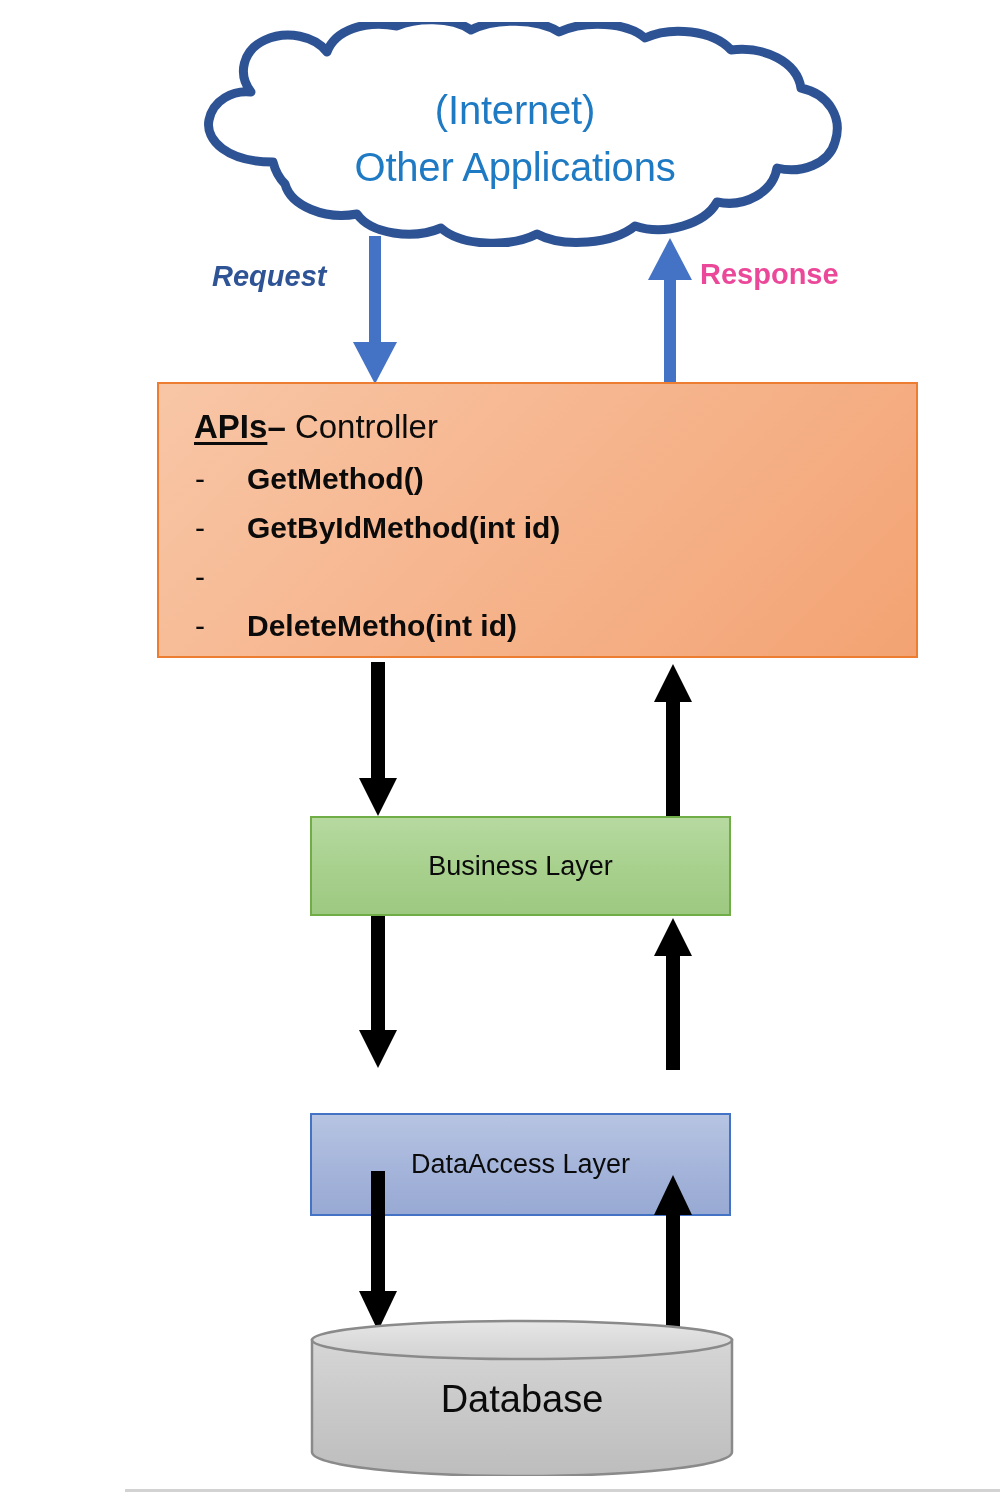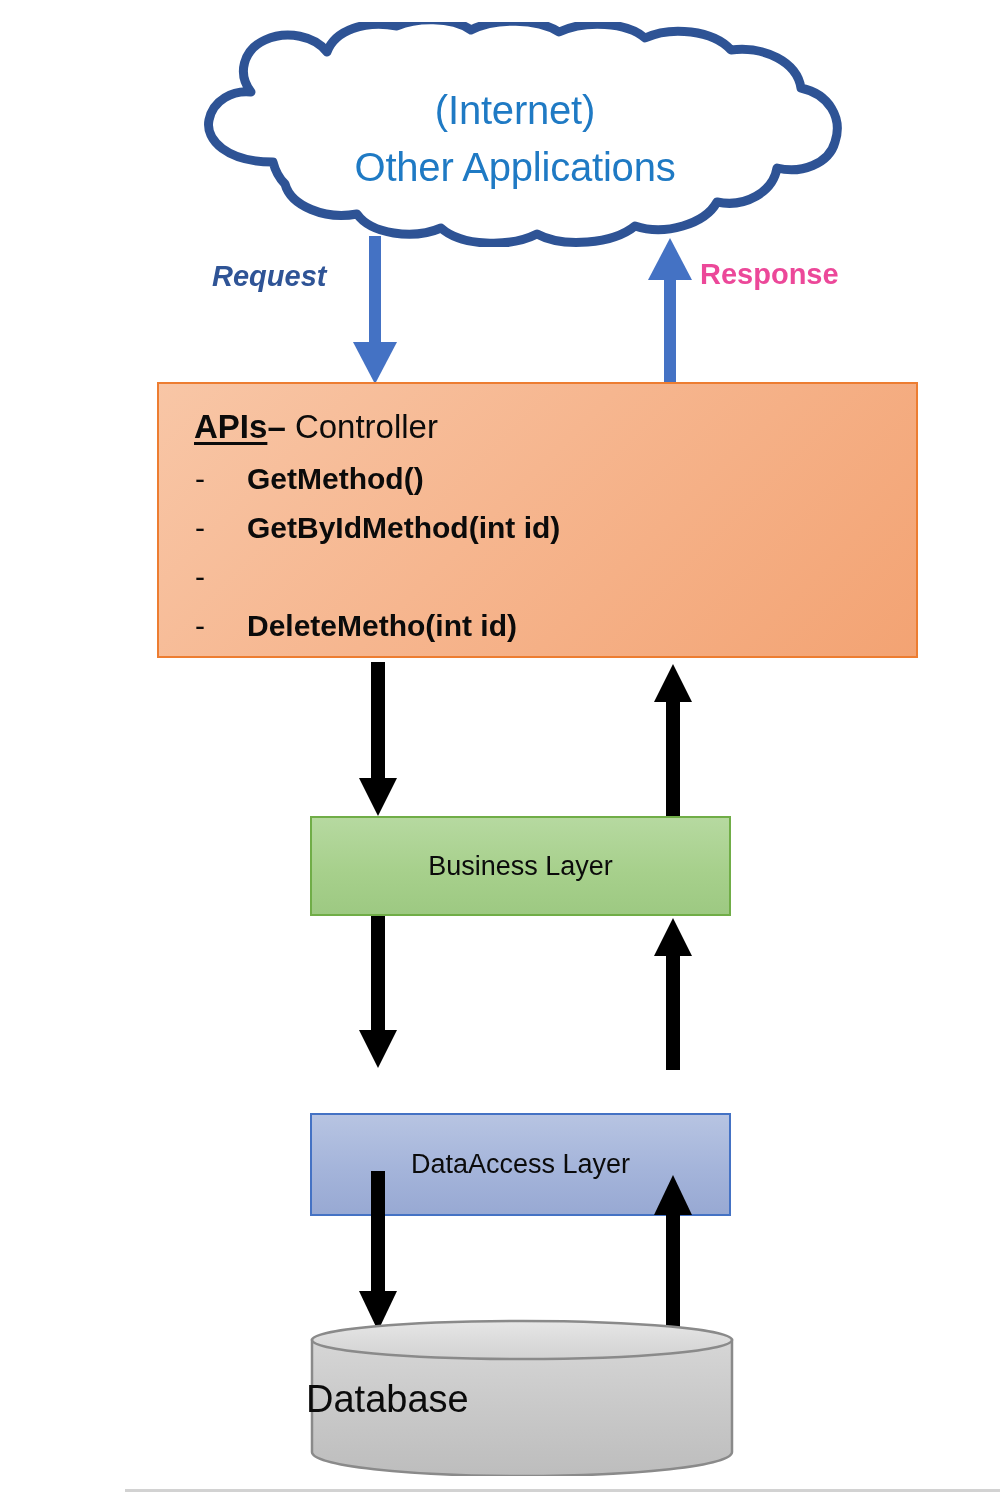--- a/index.html
+++ b/index.html
@@ -158,20 +158,21 @@
     left: 306px;
     top: 1316px;
     width: 432px;
     height: 160px;
   }
   .db-label {
     position: absolute;
     left: 0;
     top: 62px;
     width: 432px;
+    text-align: center;
     font-size: 38px;
     color: #0b0b0b;
     pointer-events: none;
   }
 
   
   .footer-rule {
     position: absolute;
     left: 125px;
     top: 1489px;

